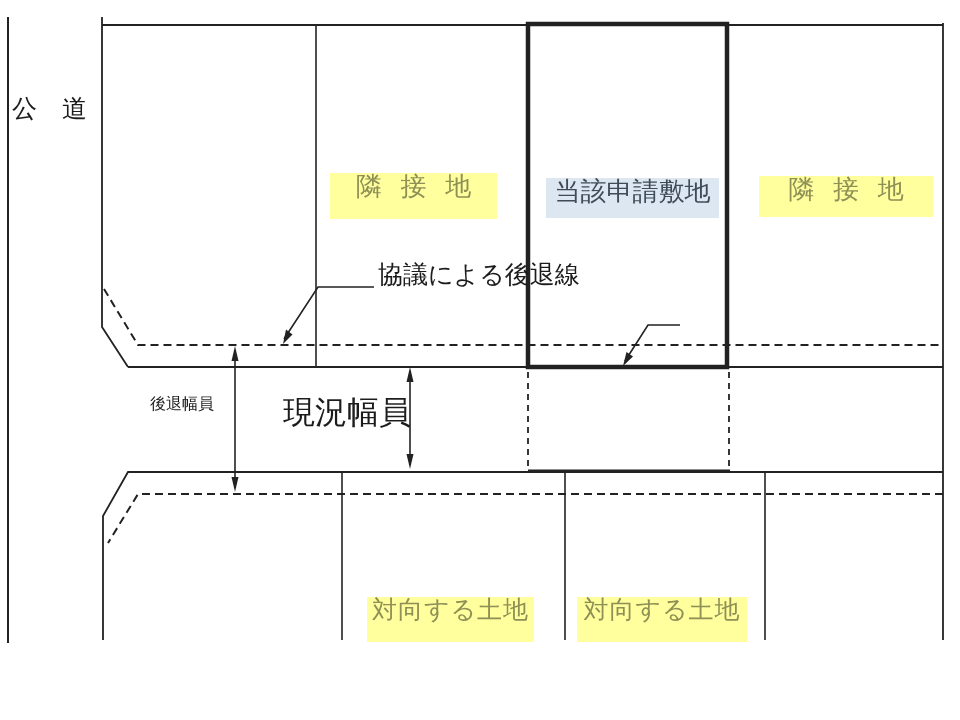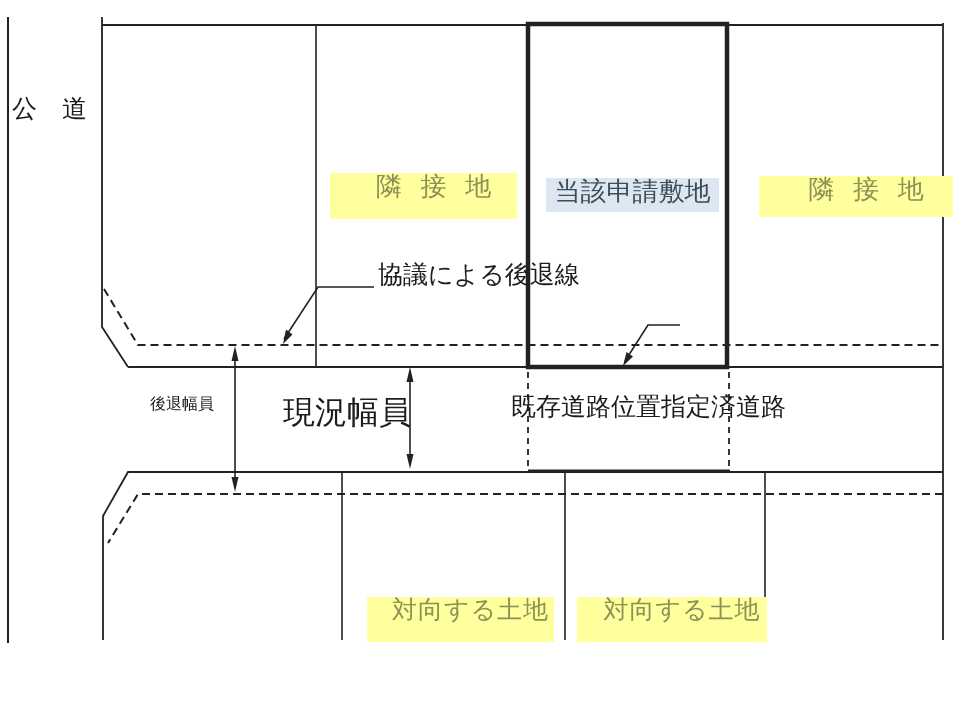--- a/index.html
+++ b/index.html
@@ -6,21 +6,21 @@
   .stage{
     position:relative;width:960px;height:720px;background:#ffffff;overflow:hidden;
     font-family:"Liberation Sans","DejaVu Sans",sans-serif;
   }
   .linework{position:absolute;left:0;top:0;}
   .lbl{
     position:absolute;display:flex;justify-content:center;
     white-space:nowrap;line-height:1;
   }
   .lbl span{display:block;}
-  .hl-y{background:#ffff9e;color:#8e9055;padding-left:20px;}
+  .hl-y{background:#ffff9e;color:#8e9055;}
   .hl-b{background:#dce7f1;color:#3f4b57;}
   .plain{color:#1c1c1c;}
   .sp-wide span{letter-spacing:0.72em;margin-right:-0.72em;}
   .sp-road span{letter-spacing:1.0em;margin-right:-1.0em;}
 </style>
 </head>
 <body>
 
 <div class="stage">
 
@@ -75,44 +75,41 @@
   </svg>
 
   <div class="lbl plain sp-road" style="left:12px;top:96px;width:82px;height:30px;font-size:25px;justify-content:flex-start;">
     <span>公道</span>
   </div>
 
   <div class="lbl hl-y sp-wide" style="left:330px;top:173px;width:167px;height:46px;font-size:26px;">
     <span>隣接地</span>
   </div>
 
-  <div class="lbl hl-b" style="left:546px;top:178px;width:173px;height:34px;font-size:26px;">
+  <div class="lbl hl-b" style="left:546px;top:178px;width:173px;height:40px;font-size:26px;">
     <span>当該申請敷地</span>
   </div>
 
   <div class="lbl hl-y sp-wide" style="left:759px;top:176px;width:174px;height:41px;font-size:26px;">
     <span>隣接地</span>
   </div>
 
   <div class="lbl plain" style="left:378px;top:262px;width:208px;height:30px;font-size:25px;justify-content:flex-start;">
     <span>協議による後退線</span>
   </div>
 
 
   <div class="lbl plain" style="left:132px;top:396px;width:100px;height:29px;font-size:16px;">
     <span>後退幅員</span>
   </div>
 
   <div class="lbl plain" style="left:297px;top:396px;width:100px;height:29px;font-size:32px;">
     <span>現況幅員</span>
   </div>
 
-  <div class="lbl plain" style="left:511px;top:394px;width:266px;height:30px;font-size:25px;justify-content:flex-start;">
-    <span>既存道路位置指定済道路</span>
-  </div>
 
   <div class="lbl hl-y" style="left:367px;top:597px;width:167px;height:45px;font-size:25px;letter-spacing:1px;">
     <span>対向する土地</span>
   </div>
 
   <div class="lbl hl-y" style="left:577px;top:597px;width:170px;height:45px;font-size:25px;letter-spacing:1px;">
     <span>対向する土地</span>
   </div>
 
 </div>

